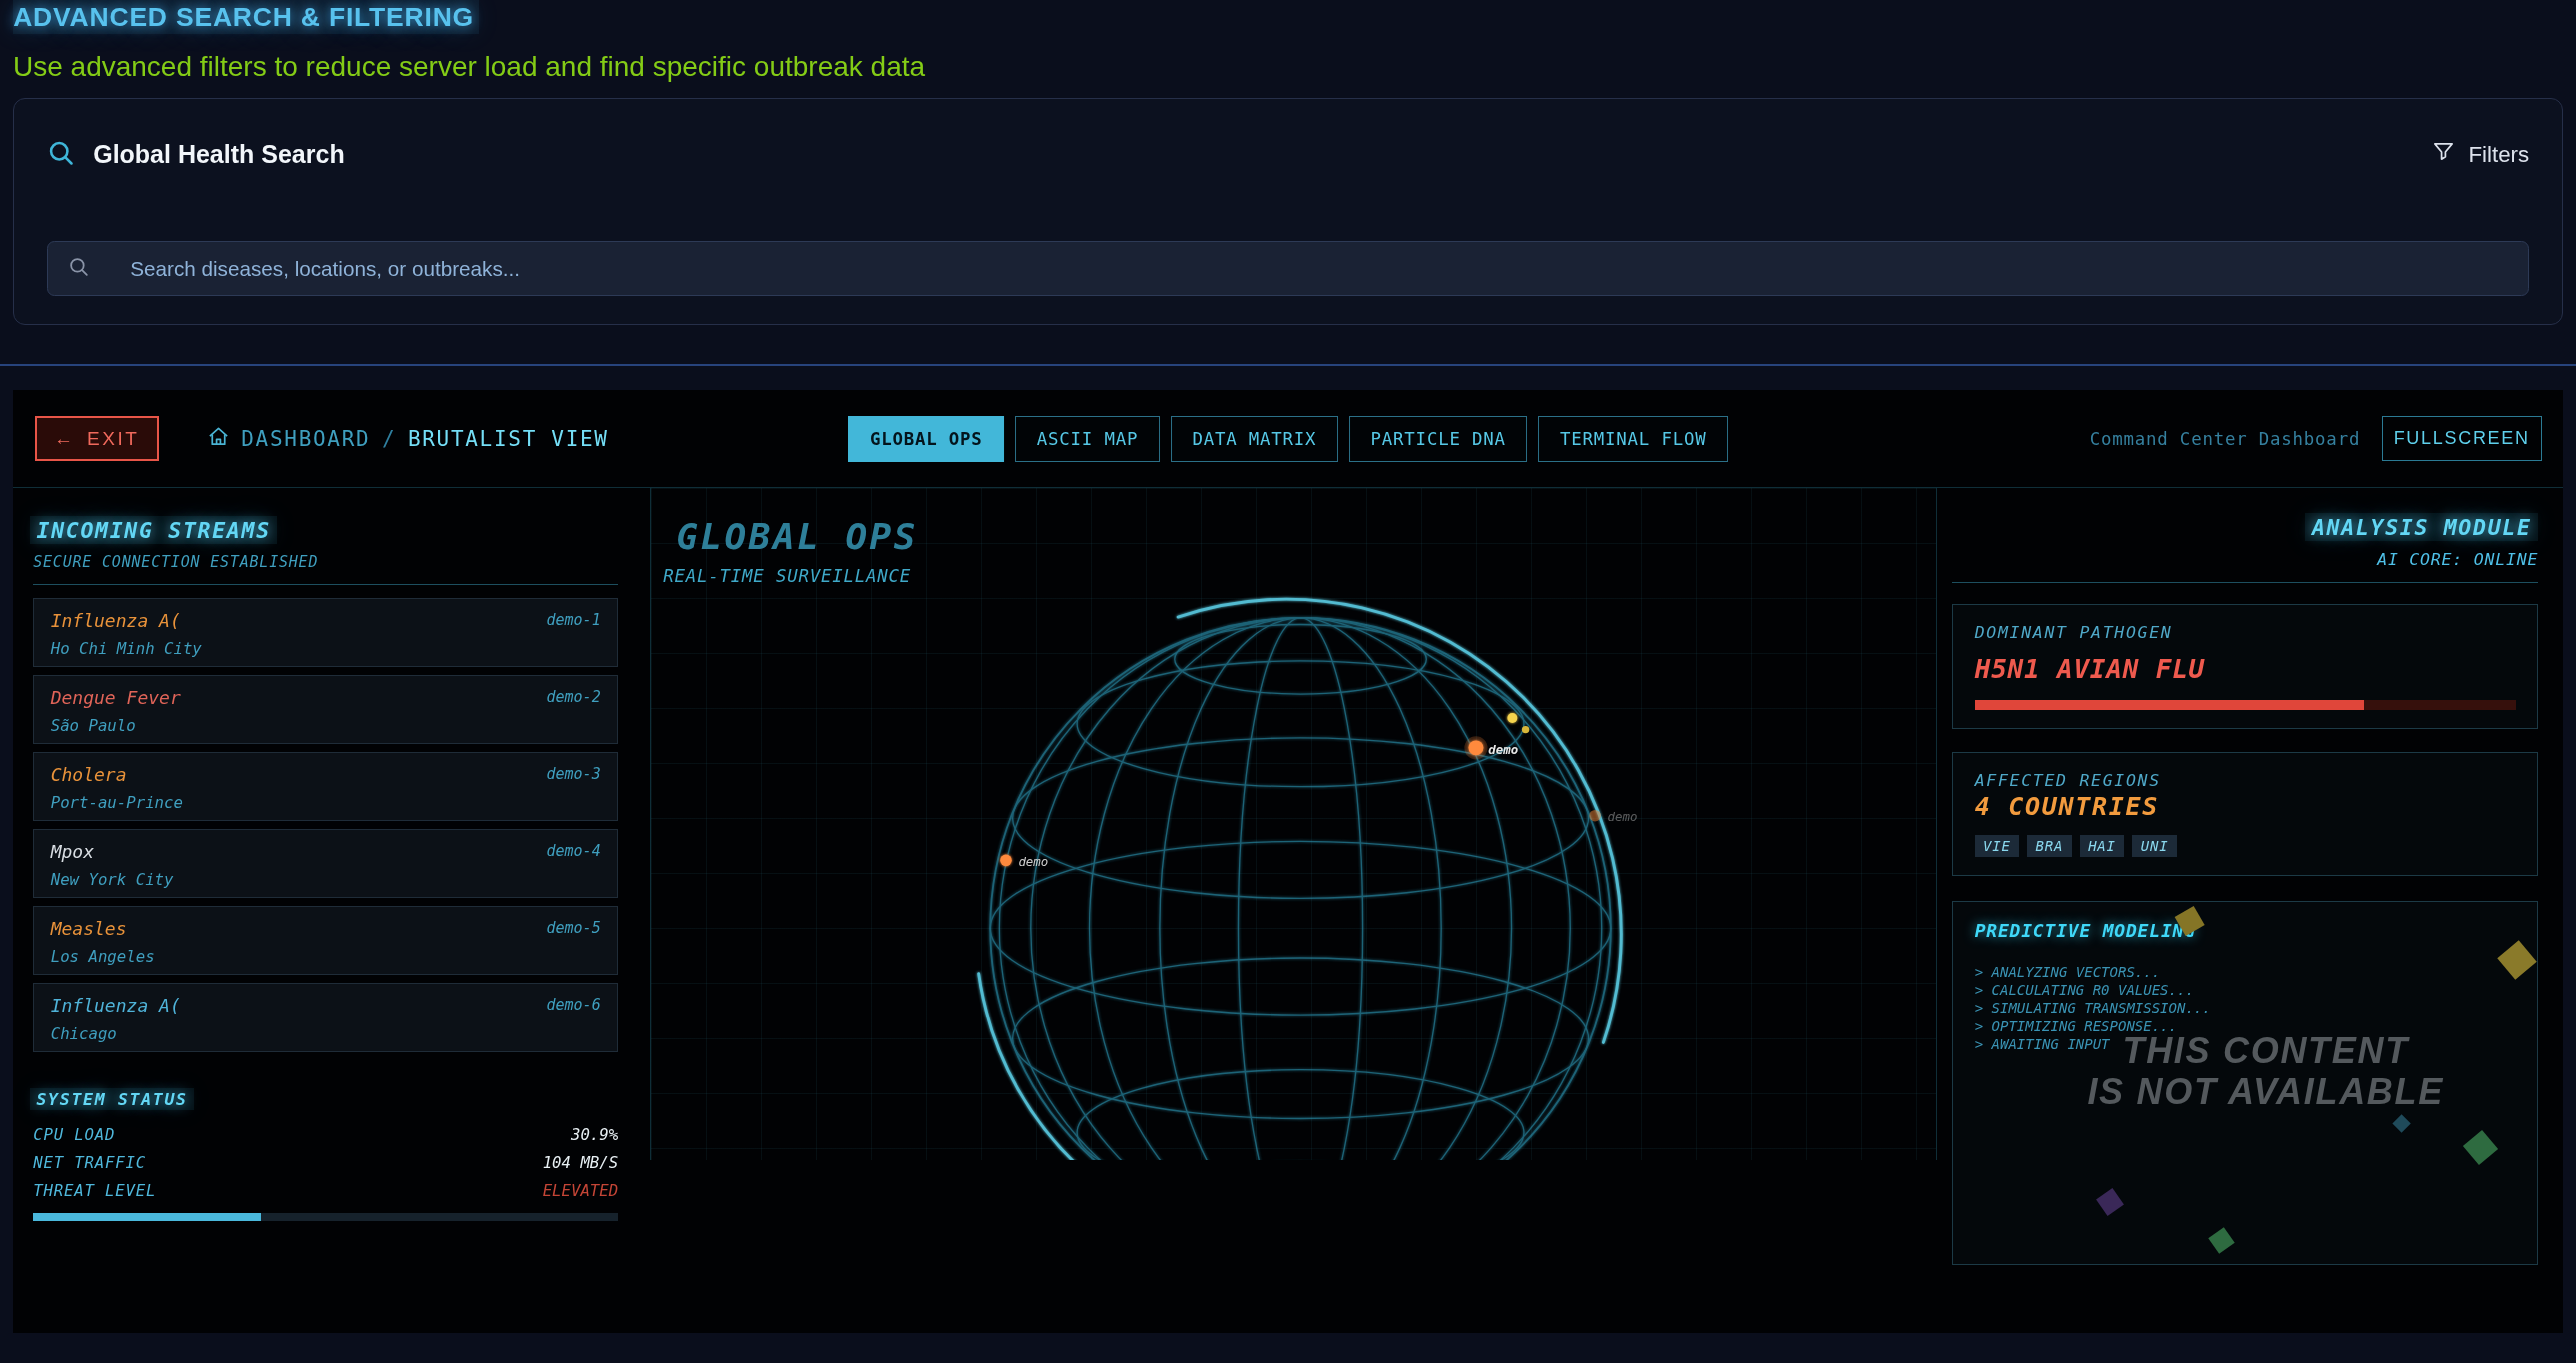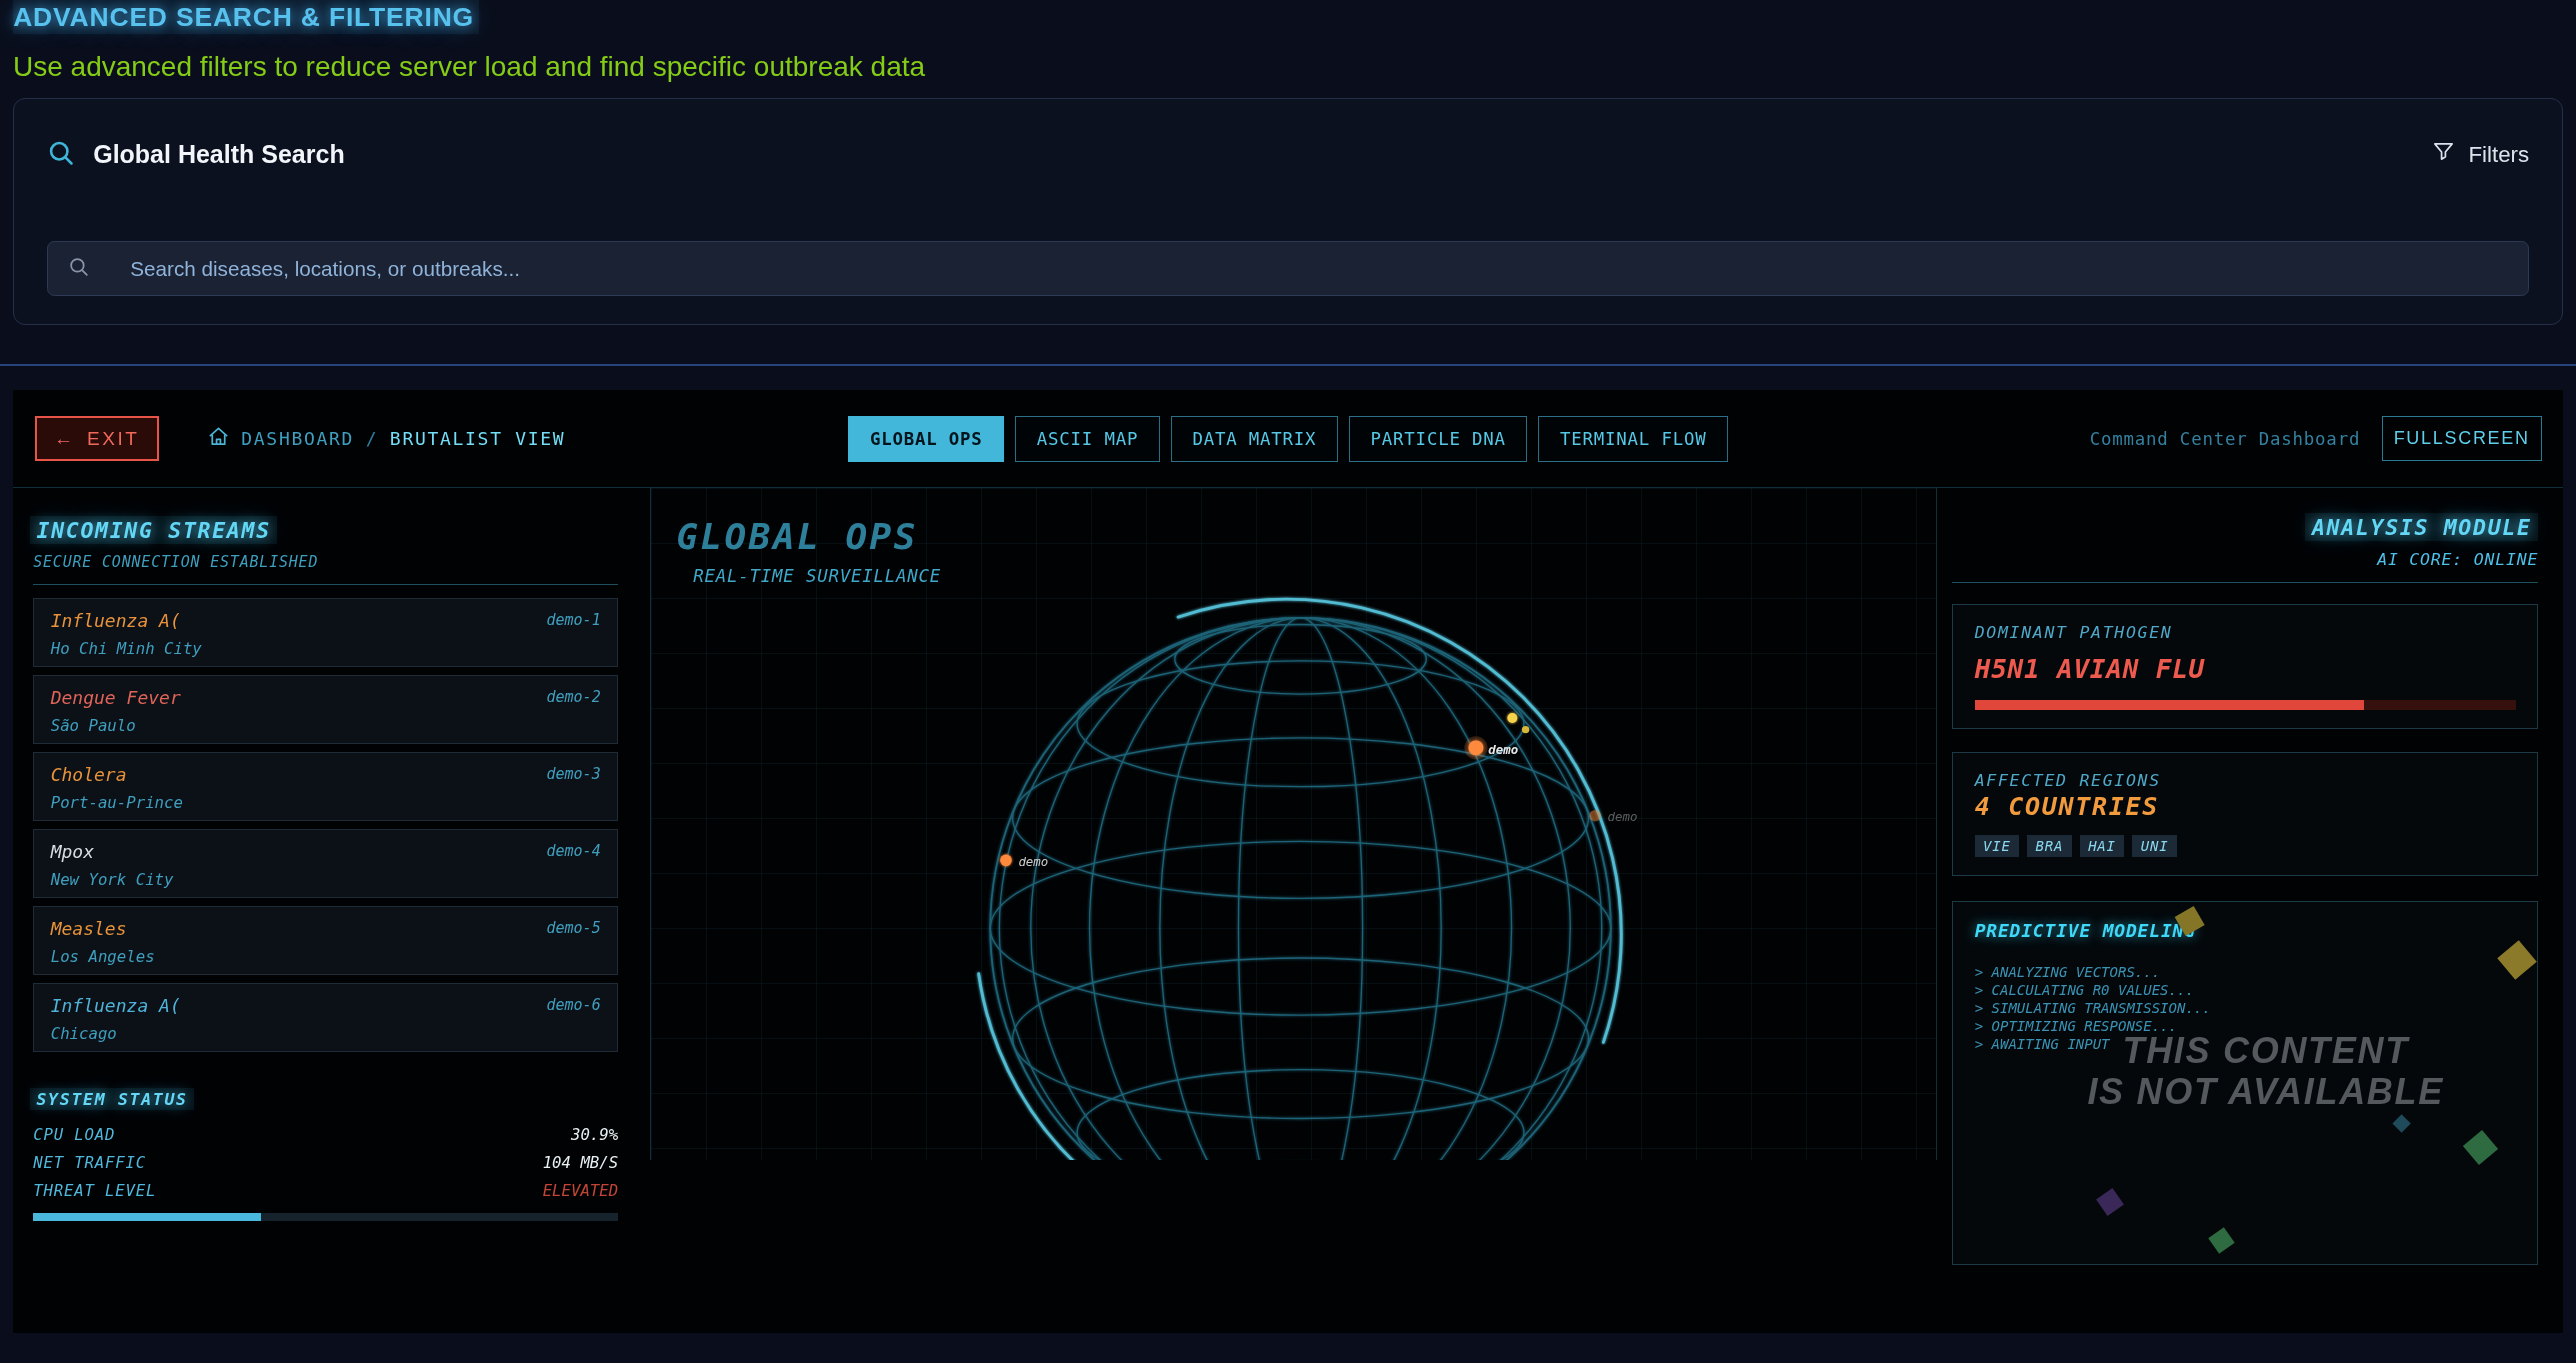--- a/index.html
+++ b/index.html
@@ -39,21 +39,21 @@
   .dashboard {
     position:absolute; left:13.2px; top:390px; width:2550px; height:943px;
     background:#010204; font-family:"DejaVu Sans Mono", monospace; color:#cfeaf5;
   }
   .topbar { height:98px; display:flex; align-items:center; padding:0 21.5px; position:relative; border-bottom:1.7px solid #0f2e38; }
   .exit-btn {
     width:124px; height:45px; border:2.5px solid #e85548; background:#2a0b08; color:#f0695c;
     display:flex; align-items:center; justify-content:center; gap:11.6px;
     font-size:19px; letter-spacing:2.5px; cursor:pointer;
   }
-  .breadcrumb { display:flex; align-items:center; gap:11.6px; margin-left:48px; font-size:18px; letter-spacing:1.7px; }
+  .breadcrumb { display:flex; align-items:center; gap:11.6px; margin-left:48px; font-size:21px; letter-spacing:1.7px; }
   .crumb-root { color:#3f9fbf; cursor:pointer; }
   .crumb-sep { color:#2f7f9f; }
   .crumb-current { color:#74def6; }
   .tabs { position:absolute; left:50%; transform:translateX(-50%); display:flex; gap:10.8px; }
   .tab {
     height:46px; padding:0 20.7px; display:flex; align-items:center; justify-content:center;
     font-size:17.4px; letter-spacing:0.8px; border:1.7px solid #2b7088; color:#56c8e6;
     background:rgba(2,8,10,.4); cursor:pointer; white-space:nowrap;
   }
   .tab.active { background:#42b7d9; color:#04141c; font-weight:bold; border-color:#42b7d9; }
@@ -96,21 +96,21 @@
 
   
   .globe-panel {
     flex:1; position:relative; overflow:hidden;
     background-image:
       linear-gradient(rgba(70,190,215,.07) 0.8px, transparent 0.8px),
       linear-gradient(90deg, rgba(70,190,215,.07) 0.8px, transparent 0.8px);
     background-size:55px 55px;
   }
   .globe-title { position:absolute; left:25px; top:28px; font-size:36px; font-weight:bold; letter-spacing:2.5px; color:#2e7f99; }
-  .globe-sub { position:absolute; left:42px; top:78px; font-size:17.4px; letter-spacing:0.8px; color:#3fa9c9; }
+  .globe-sub { position:absolute; left:12px; top:78px; font-size:17.4px; letter-spacing:0.8px; color:#3fa9c9; }
   .globe-svg { position:absolute; left:0; top:0; }
 
   
   .analysis-panel { width:627px; border-left:1.7px solid #0f2e38; padding:25px 25px 0 15px; }
   .analysis-title-wrap { text-align:right; }
   .analysis-title { font-size:21.5px; letter-spacing:1.7px; }
   .analysis-sub { margin-top:8.3px; text-align:right; font-size:16.5px; color:#4fc0e8; letter-spacing:0.8px; }
   .a-card { border:1.7px solid #1c3a46; background:#04080b; padding:18px 21.5px; }
   .card-pathogen { margin-top:21.5px; }
   .a-label { font-size:16.5px; letter-spacing:1.7px; color:#4fa8c8; }

